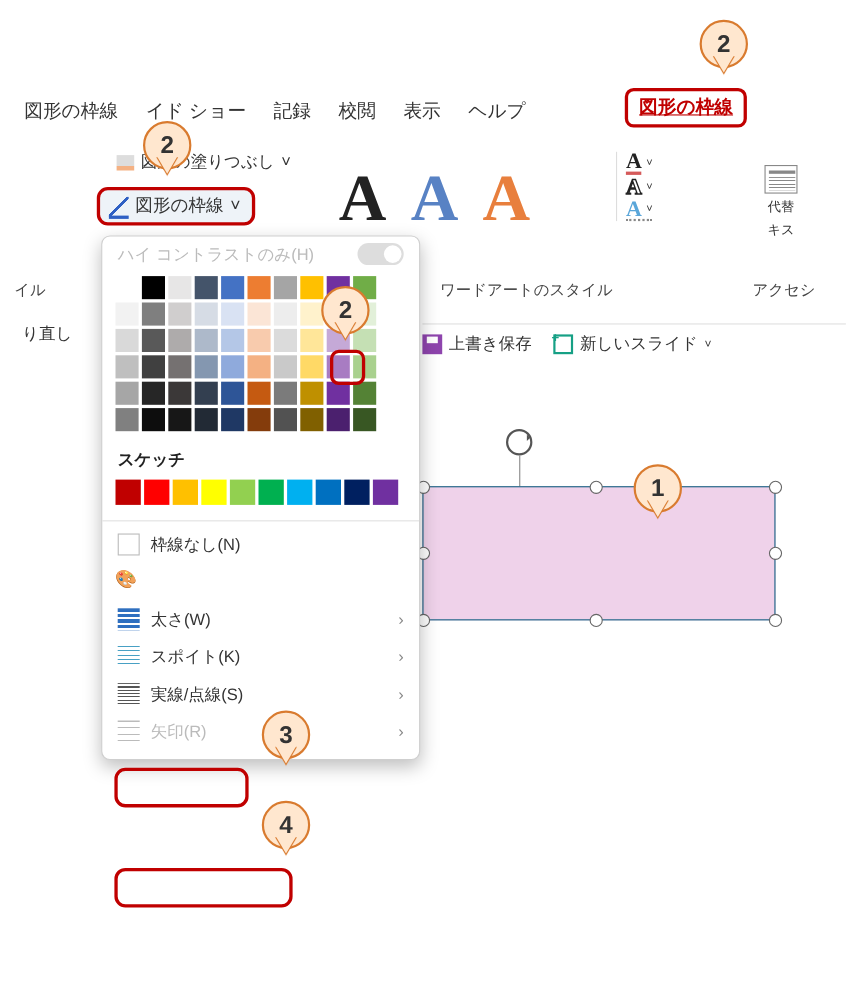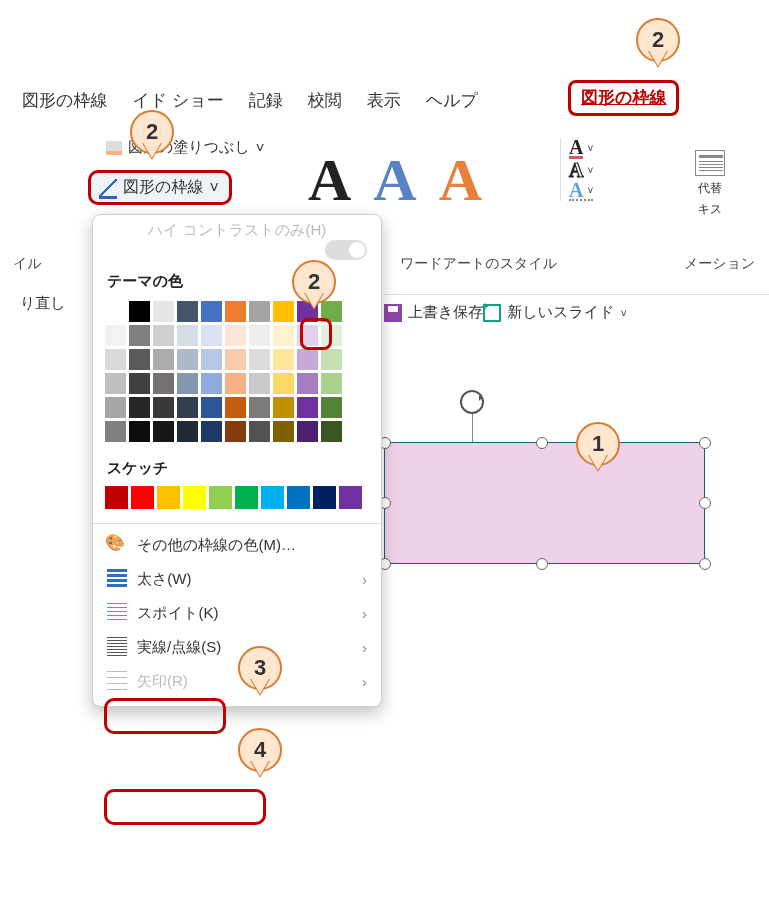--- a/index.html
+++ b/index.html
@@ -133,21 +133,21 @@
   .right-btns small{font-size:12px;}
 
   .group-labels { position:absolute;top:255px;left:0;right:0;display:flex;font-size:14px;color:#444;}
   .group-labels span:nth-child(1){position:absolute;left:13px;}
   .group-labels span:nth-child(2){position:absolute;left:400px;}
   .group-labels span:nth-child(3){position:absolute;left:684px;}
 
   .quickbar {
     position:absolute;
     top:294px;left:384px;right:0;height:32px;
-    display:flex;align-items:center;font-size:15px;
+    display:flex;align-items:center;gap:20px;font-size:15px;
     border-top:1px solid #e0e0e0;padding-top:4px;
   }
   .quickbar .fl { display:flex;align-items:center;gap:6px;}
   .floppy { width:18px;height:18px;background:#8e44ad;position:relative;}
   .floppy::after{content:"";position:absolute;top:2px;left:4px;width:10px;height:6px;background:#fff;}
   .newslide { width:18px;height:18px;border:2px solid #16a085;position:relative;}
   .newslide::before{content:"+";position:absolute;top:-6px;left:-4px;color:#16a085;font-size:12px;font-weight:bold;}
 
   .left-cut {
     position:absolute;
@@ -185,21 +185,21 @@
     background:#fff;
     border:1px solid #cfcfcf;
     border-radius:8px;
     box-shadow:0 6px 16px rgba(0,0,0,0.25);
     padding-bottom:8px;
   }
   .dd-row {
     display:flex;align-items:center;padding:6px 14px;font-size:15px;
     color:#444;
   }
-  .dd-row.disabled{color:#bbb;flex-direction:column;}
+  .dd-row.disabled{color:#bbb;}
   .dd-title { font-weight:700;color:#222;}
   .dd-sep { height:1px;background:#e0e0e0;margin:4px 0;}
   .toggle { width:42px;height:20px;border-radius:10px;background:#ddd;position:relative;margin-left:auto;}
   .toggle::after{content:"";position:absolute;top:2px;right:2px;width:16px;height:16px;background:#fff;border-radius:50%;}
 
   .palette { padding:4px 12px 8px;}
   .prow { display:flex;gap:3px;margin-bottom:3px;}
   .sw { width:21px;height:21px;}
   .std .sw { width:23px;height:23px;}
   .std { display:flex;gap:3px;padding:2px 12px 10px;}
@@ -322,21 +322,21 @@
 
 <div class="right-btns">
   <div class="icon"></div>
   <small>代替</small>
   <small>キス</small>
 </div>
 
 <div class="group-labels">
   <span>イル</span>
   <span>ワードアートのスタイル</span>
-  <span>メーション</span>
+  <span>アクセシ</span>
 </div>
 
 <div class="left-cut">り直し</div>
 
 <div class="quickbar">
   <div class="fl">
     <span class="floppy"></span>
     <span>上書き保存</span>
   </div>
   <div class="fl">
@@ -356,21 +356,20 @@
 <div class="handle h5"></div>
 <div class="handle h6"></div>
 <div class="handle h7"></div>
 <div class="handle h8"></div>
 
 <div class="dropdown">
   <div class="dd-row disabled">
     <span>ハイ コントラストのみ(H)</span>
     <span class="toggle"></span>
   </div>
-  <div class="dd-row dd-title">テーマの色</div>
   <div class="palette" id="theme-palette">
       <div class="prow">
         <div class="sw" style="background: rgb(255, 255, 255);"></div>
         <div class="sw" style="background: rgb(0, 0, 0);"></div>
         <div class="sw" style="background: rgb(231, 230, 230);"></div>
         <div class="sw" style="background: rgb(68, 84, 106);"></div>
         <div class="sw" style="background: rgb(68, 114, 196);"></div>
         <div class="sw" style="background: rgb(237, 125, 49);"></div>
         <div class="sw" style="background: rgb(165, 165, 165);"></div>
         <div class="sw" style="background: rgb(255, 192, 0);"></div>
@@ -446,22 +445,25 @@
       <div class="sw" style="background: rgb(255, 255, 0);"></div>
       <div class="sw" style="background: rgb(146, 208, 80);"></div>
       <div class="sw" style="background: rgb(0, 176, 80);"></div>
       <div class="sw" style="background: rgb(0, 176, 240);"></div>
       <div class="sw" style="background: rgb(0, 112, 192);"></div>
       <div class="sw" style="background: rgb(0, 32, 96);"></div>
       <div class="sw" style="background: rgb(112, 48, 160);"></div>
     </div>
   <div class="dd-sep"></div>
   <div class="dd-item">
+    <span class="ic ic-none"></span>
+    <span>枠線なし(N)</span>
+  </div>
+  <div class="dd-item">
     <span class="ic ic-pal"></span>
-    <span>その他の枠線の色(M)…</span>
   </div>
   <div class="dd-item">
     <span class="ic ic-weight"></span>
     <span>太さ(W)</span>
     <span class="chev">›</span>
   </div>
   <div class="dd-item">
     <span class="ic ic-sketch"></span>
     <span>スポイト(K)</span>
     <span class="chev">›</span>

